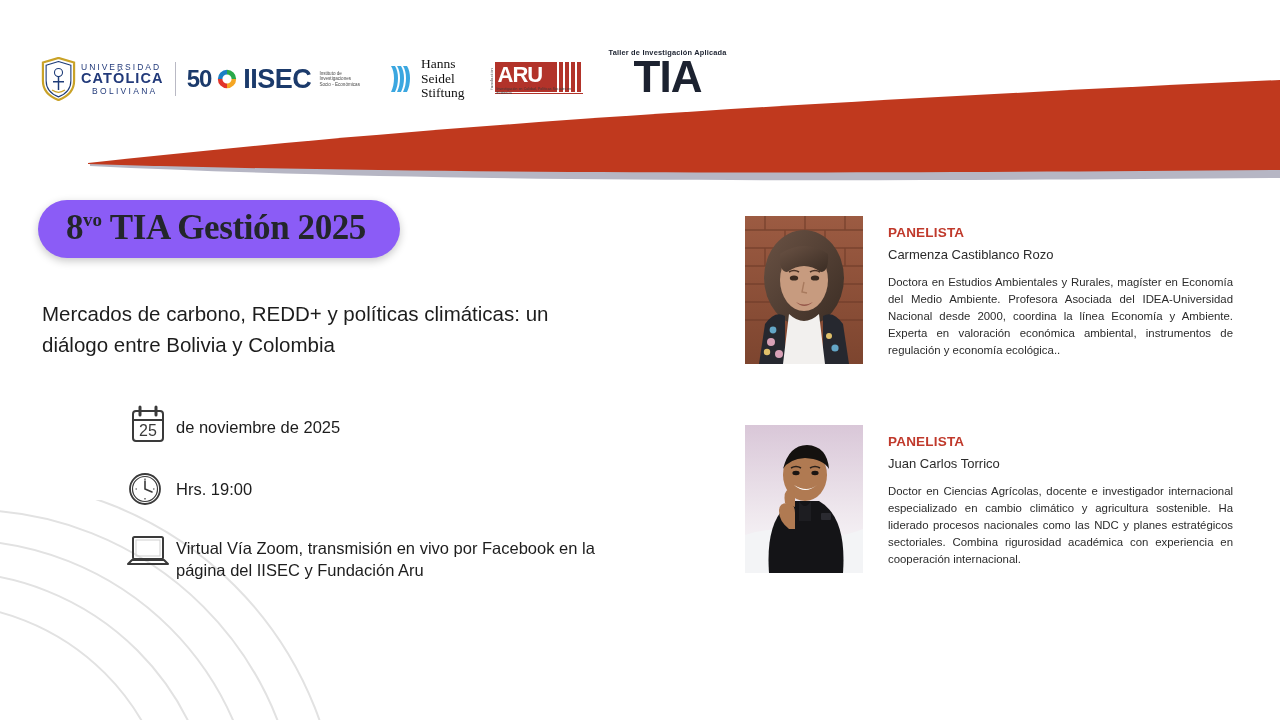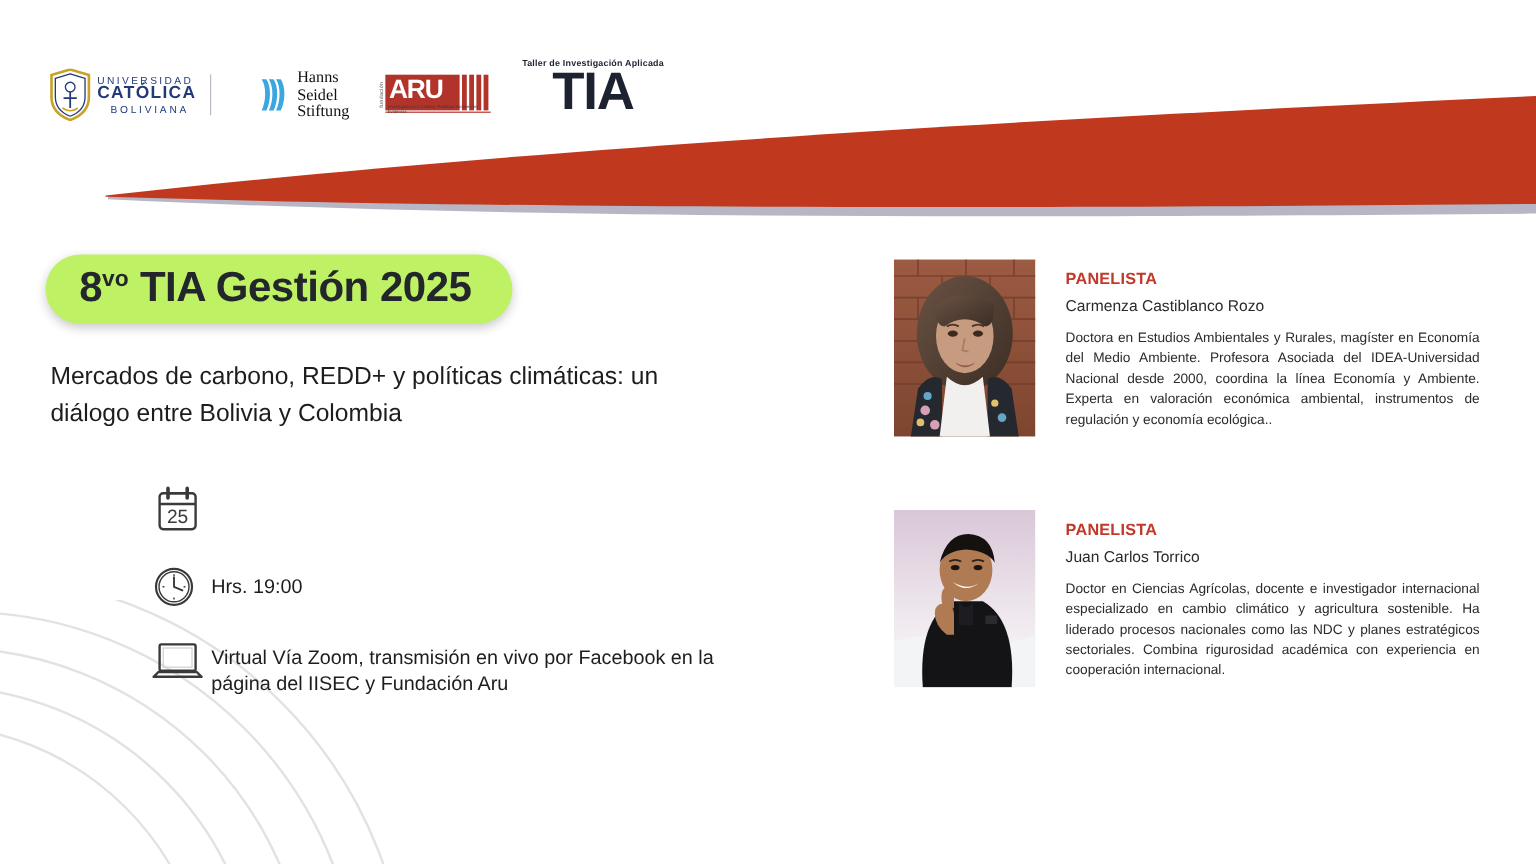--- a/index.html
+++ b/index.html
@@ -54,25 +54,26 @@
   .hss-words{display:flex;flex-direction:column;line-height:1.1;
              font-family:"Liberation Serif", serif;font-size:13.5px;color:#111;}
 
   
   .tia{display:flex;flex-direction:column;align-items:center;margin-left:26px;}
   .tia-top{font-size:7.4px;font-weight:700;color:#1c2230;letter-spacing:.2px;margin-bottom:1px;}
   .tia-big{font-size:44px;font-weight:800;color:#1c2230;letter-spacing:-1px;line-height:.88;}
 
   
   .title-pill{
-    position:absolute;left:38px;top:212px;
+    position:absolute;left:38px;top:200px;
     padding:10px 34px 13px 28px;
-    background:#bef264;border-radius:60px;
+    background:#8b5cf6;border-radius:60px;
     box-shadow:0 3px 9px rgba(0,0,0,.22);
     z-index:4;
+    font-family:Liberation Serif, serif;
   }
   .title-pill .t{
     font-size:35px;font-weight:700;color:#23262b;letter-spacing:-.4px;line-height:1;
     white-space:nowrap;
   }
   .title-pill .sup{font-size:19px;vertical-align:super;font-weight:700;letter-spacing:0;}
 
   
   .subtitle{
     position:absolute;left:42px;top:298px;width:630px;
@@ -134,20 +135,36 @@
       </svg>
       <div class="ucb-words">
         <span class="l1">UNIVERSIDAD</span>
         <span class="l2">CATÓLICA</span>
         <span class="l3">BOLIVIANA</span>
       </div>
     </div>
 
     <div class="logo-sep"></div>
 
+    <div class="logo-block iisec">
+      <span class="iisec-50">50</span>
+      <svg class="iisec-mark" viewBox="0 0 24 24">
+        <path d="M12 2 A10 10 0 0 1 22 12 L17 12 A5 5 0 0 0 12 7 Z" fill="#2AA84A"></path>
+        <path d="M22 12 A10 10 0 0 1 12 22 L12 17 A5 5 0 0 0 17 12 Z" fill="#F5A623"></path>
+        <path d="M12 22 A10 10 0 0 1 2 12 L7 12 A5 5 0 0 0 12 17 Z" fill="#E2342A"></path>
+        <path d="M2 12 A10 10 0 0 1 12 2 L12 7 A5 5 0 0 0 7 12 Z" fill="#1B7FC4"></path>
+        <circle cx="12" cy="12" r="2.6" fill="#ffffff"></circle>
+      </svg>
+      <span class="iisec-name">IISEC</span>
+      <span class="iisec-sub">
+        <span>Instituto de</span>
+        <span>Investigaciones</span>
+        <span>Socio - Económicas</span>
+      </span>
+    </div>
 
     <div class="logo-block hss">
       <svg width="26" height="34" viewBox="0 0 26 34">
         <g fill="#3BA7E0">
           <path d="M3 4 C7 10 7 22 3 30 L7 30 C11 22 11 10 7 4 Z"></path>
           <path d="M9 4 C13 10 13 22 9 30 L13 30 C17 22 17 10 13 4 Z"></path>
           <path d="M15 4 C19 10 19 22 15 30 L19 30 C23 22 23 10 19 4 Z"></path>
         </g>
       </svg>
       <div class="hss-words">
@@ -194,20 +211,21 @@
     <div class="drow r1">
       <span class="ico">
         <svg width="44" height="42" viewBox="0 0 44 42">
           <path d="M10 6 L34 6 A3 3 0 0 1 37 9 L37 33 A3 3 0 0 1 34 36 L10 36 A3 3 0 0 1 7 33 L7 9 A3 3 0 0 1 10 6 Z" fill="none" stroke="#3a3a3a" stroke-width="2"></path>
           <path d="M7 15 L37 15" stroke="#3a3a3a" stroke-width="2"></path>
           <path d="M14 2 L14 10 M30 2 L30 10" stroke="#3a3a3a" stroke-width="3" stroke-linecap="round"></path>
           <path d="M14 6 L30 6" stroke="#3a3a3a" stroke-width="2"></path>
           <text x="22" y="31" font-family="Liberation Sans, sans-serif" font-size="16" fill="#3a3a3a" text-anchor="middle">25</text>
         </svg>
       </span>
+      <span class="txt">de noviembre de 2025</span>
     </div>
 
     <div class="drow r2">
       <span class="ico">
         <svg width="40" height="40" viewBox="0 0 40 40">
           <circle cx="19" cy="20" r="15" fill="none" stroke="#3a3a3a" stroke-width="1.8"></circle>
           <circle cx="19" cy="20" r="12.5" fill="none" stroke="#3a3a3a" stroke-width="1.2"></circle>
           <path d="M19 20 L19 12 M19 20 L26 23" stroke="#3a3a3a" stroke-width="1.6" stroke-linecap="round"></path>
           <path d="M19 9.5 L19 11 M19 29 L19 30.5 M9.5 20 L11 20 M27 20 L28.5 20" stroke="#3a3a3a" stroke-width="1.2"></path>
         </svg>

